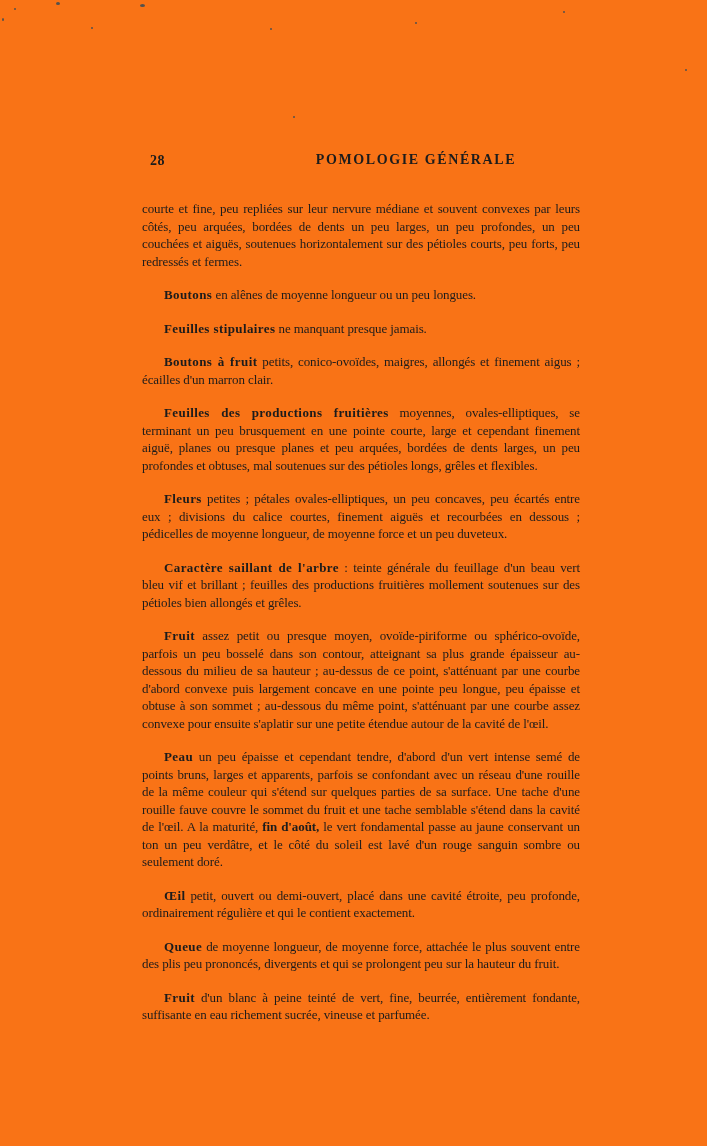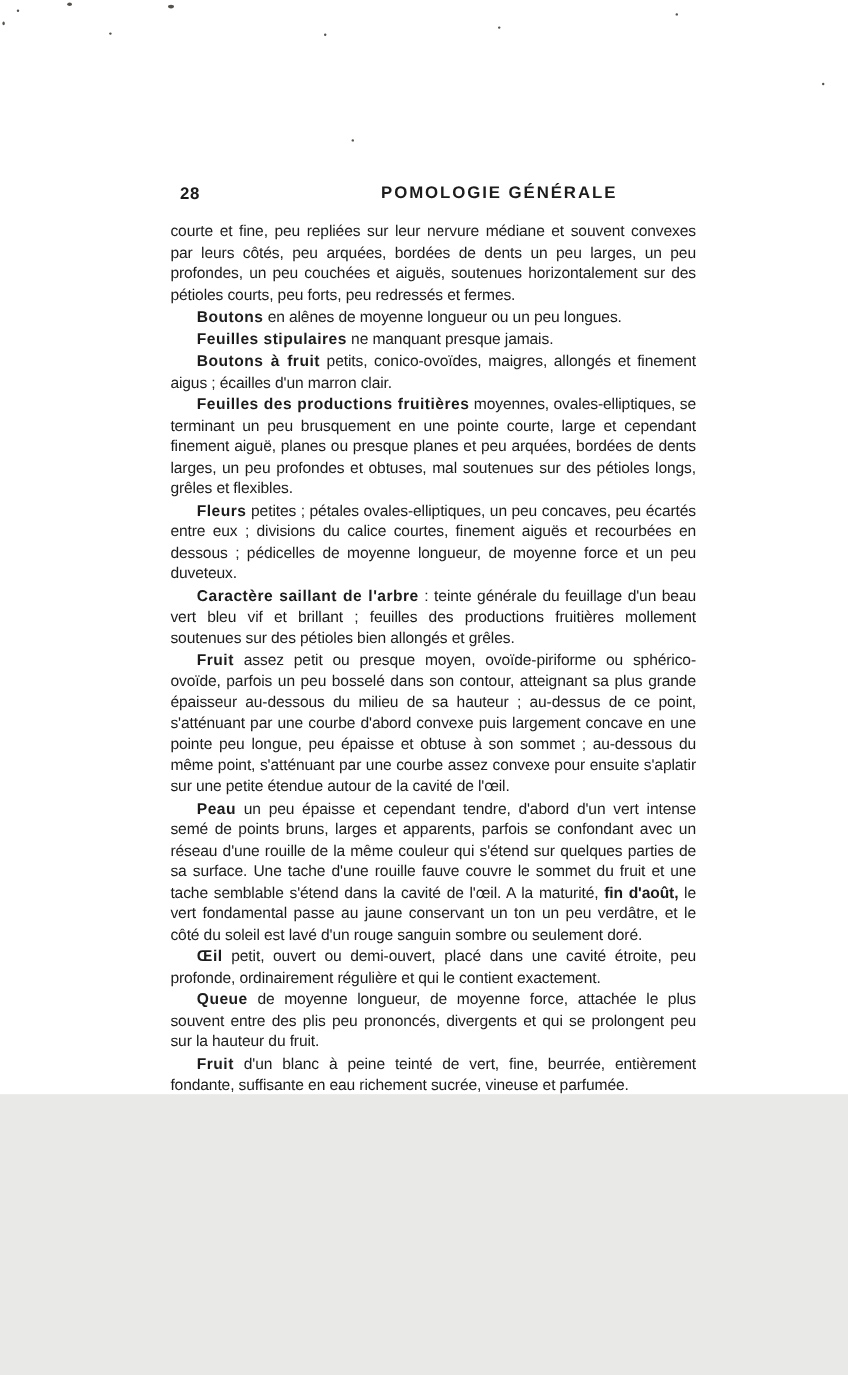--- a/index.html
+++ b/index.html
@@ -1,23 +1,23 @@
 <!DOCTYPE html>
 <html lang="fr"><head>
 <meta charset="utf-8">
 <style>
   html, body { margin: 0; padding: 0; background: #e9e9e7; }
   .page {
     position: relative;
     width: 707px;
-    height: 912px;
+    height: 1146px;
     margin: 0 auto;
-    background: #ffffff;
+    background: #f97316;
     color: #1c1c1c;
-    font-family: Liberation Sans, sans-serif;
+    font-family: Liberation Serif, serif;
     overflow: hidden;
   }
   .folio {
     position: absolute;
     top: 153px;
     left: 150px;
     font-size: 14px;
     font-weight: 700;
     letter-spacing: 0.5px;
   }
@@ -37,21 +37,21 @@
     top: 184px;
     left: 142px;
     width: 438px;
     font-size: 13px;
     line-height: 17.5px;
     letter-spacing: -0.1px;
     text-align: justify;
     text-justify: inter-word;
   }
   .textblock p {
-    margin: 0 0 1px 0;
+    margin: 16px 0 1px 0;
     text-indent: 22px;
   }
   .textblock p.noindent { text-indent: 0; }
   .lead {
     font-weight: 700;
     letter-spacing: 0.4px;
   }
   .b { font-weight: 700; }
   .speck {
     position: absolute;

